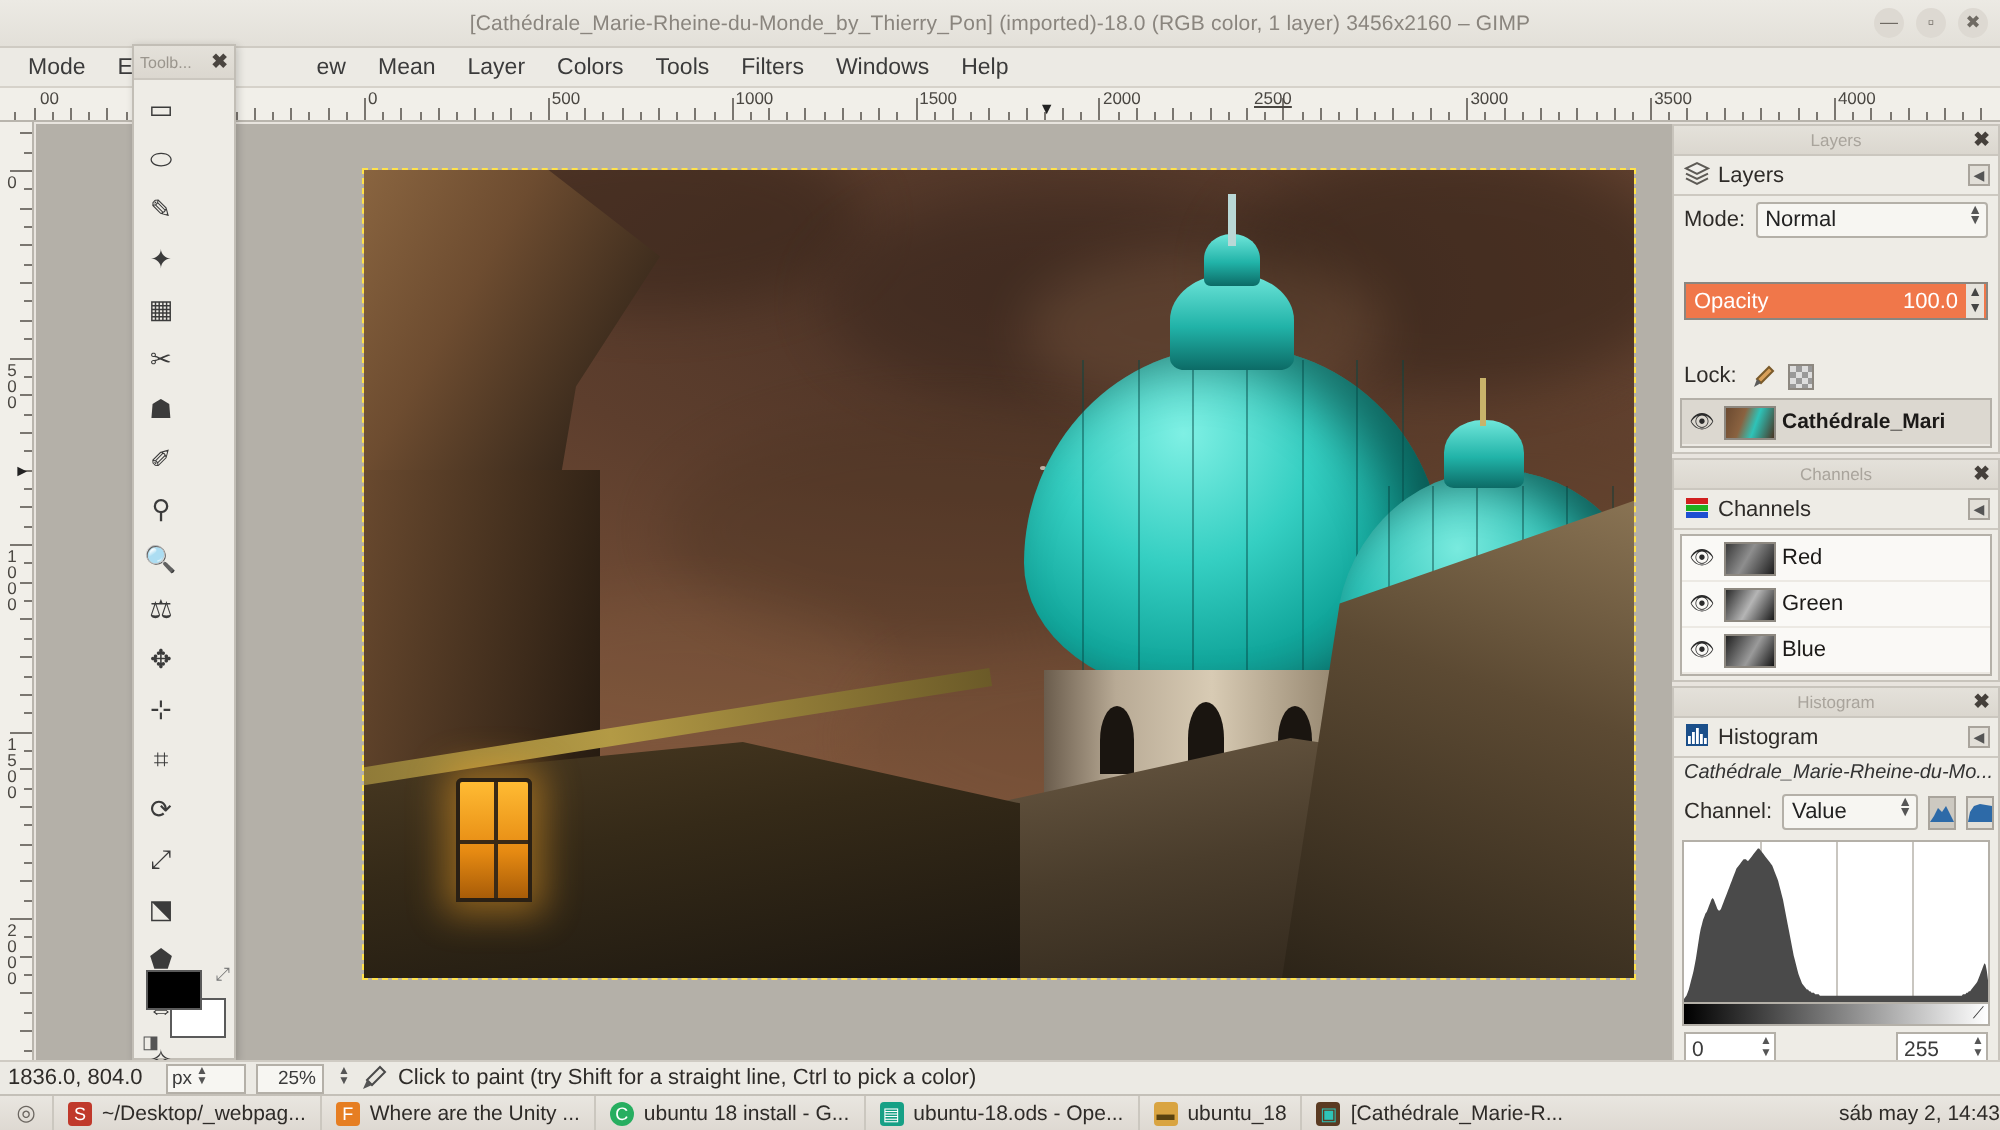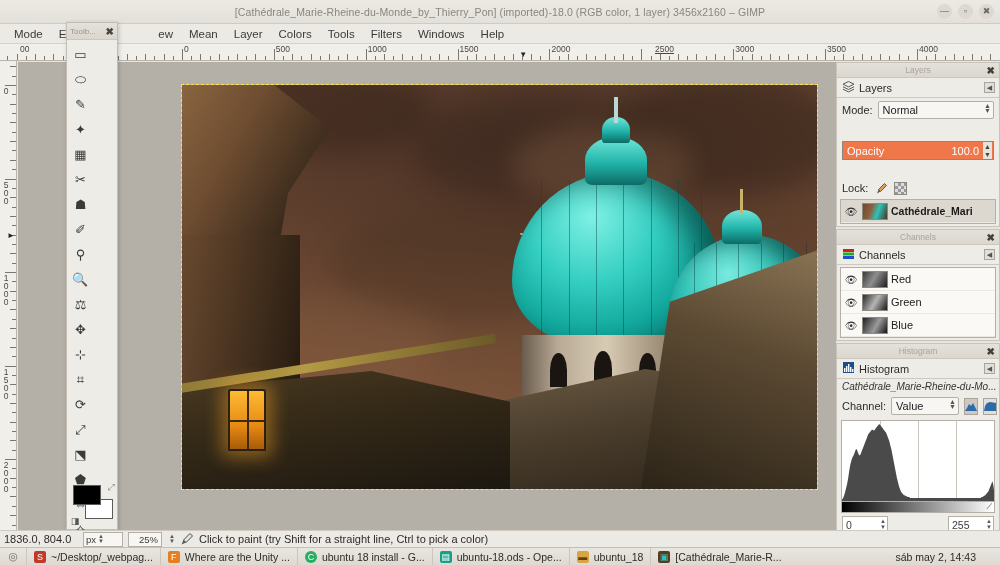--- a/index.html
+++ b/index.html
@@ -233,21 +233,21 @@
   
   #taskbar{
     position:absolute;left:0;top:547px;width:1000px;height:18px;
     background:linear-gradient(#e9e6e0,#ded9d2); border-top:1px solid #c4c0b8;
     display:flex;align-items:center; gap:0px;
   }
   #taskbar .ubtn{ width:26px;display:flex;align-items:center;justify-content:center;font-size:11px;color:#6b6660;}
   .task{ display:flex;align-items:center;gap:5px;padding:0 7px;height:18px;
     border-left:1px solid #cbc7bf; font-size:10.5px;color:#2e2b28;white-space:nowrap;}
   .task .ti{ width:12px;height:12px;display:flex;align-items:center;justify-content:center;font-size:9px;border-radius:2px;}
-  #clock{ margin-left:auto; padding-right:24px; font-size:10.5px; color:#2e2b28;}
+  #clock{ margin-left:auto; padding-right:0; font-size:10.5px; color:#2e2b28;}
 </style>
 </head>
 <body>
 
 <div id="titlebar">
   <span class="ttl">[Cathédrale_Marie-Rheine-du-Monde_by_Thierry_Pon] (imported)-18.0 (RGB color, 1 layer) 3456x2160 – GIMP</span>
   <div id="wctl">
     <span class="wb">—</span>
     <span class="wb">▫</span>
     <span class="wb">✖</span>
@@ -338,21 +338,21 @@
     <span class="tk" style="left: 558.664px; height: 4px;"></span>
     <span class="tk" style="left: 567.851px; height: 6px;"></span>
     <span class="tk" style="left: 577.038px; height: 4px;"></span>
     <span class="tk" style="left: 586.225px; height: 6px;"></span>
     <span class="tk" style="left: 595.411px; height: 4px;"></span>
     <span class="tk" style="left: 604.598px; height: 6px;"></span>
     <span class="tk" style="left: 613.785px; height: 4px;"></span>
     <span class="tk" style="left: 622.972px; height: 6px;"></span>
     <span class="tk" style="left: 632.159px; height: 4px;"></span>
     <span class="tk" style="left: 641.346px; height: 11px;"></span>
-    <span class="lb" style="left: 653px; text-decoration: underline;">2500</span>
+    <span class="lb" style="left: 625px; text-decoration: underline;">2500</span>
     <span class="tk" style="left: 650.533px; height: 4px;"></span>
     <span class="tk" style="left: 659.72px; height: 6px;"></span>
     <span class="tk" style="left: 668.907px; height: 4px;"></span>
     <span class="tk" style="left: 678.094px; height: 6px;"></span>
     <span class="tk" style="left: 687.281px; height: 4px;"></span>
     <span class="tk" style="left: 696.468px; height: 6px;"></span>
     <span class="tk" style="left: 705.655px; height: 4px;"></span>
     <span class="tk" style="left: 714.841px; height: 6px;"></span>
     <span class="tk" style="left: 724.028px; height: 4px;"></span>
     <span class="tk" style="left: 733.215px; height: 11px;"></span>

